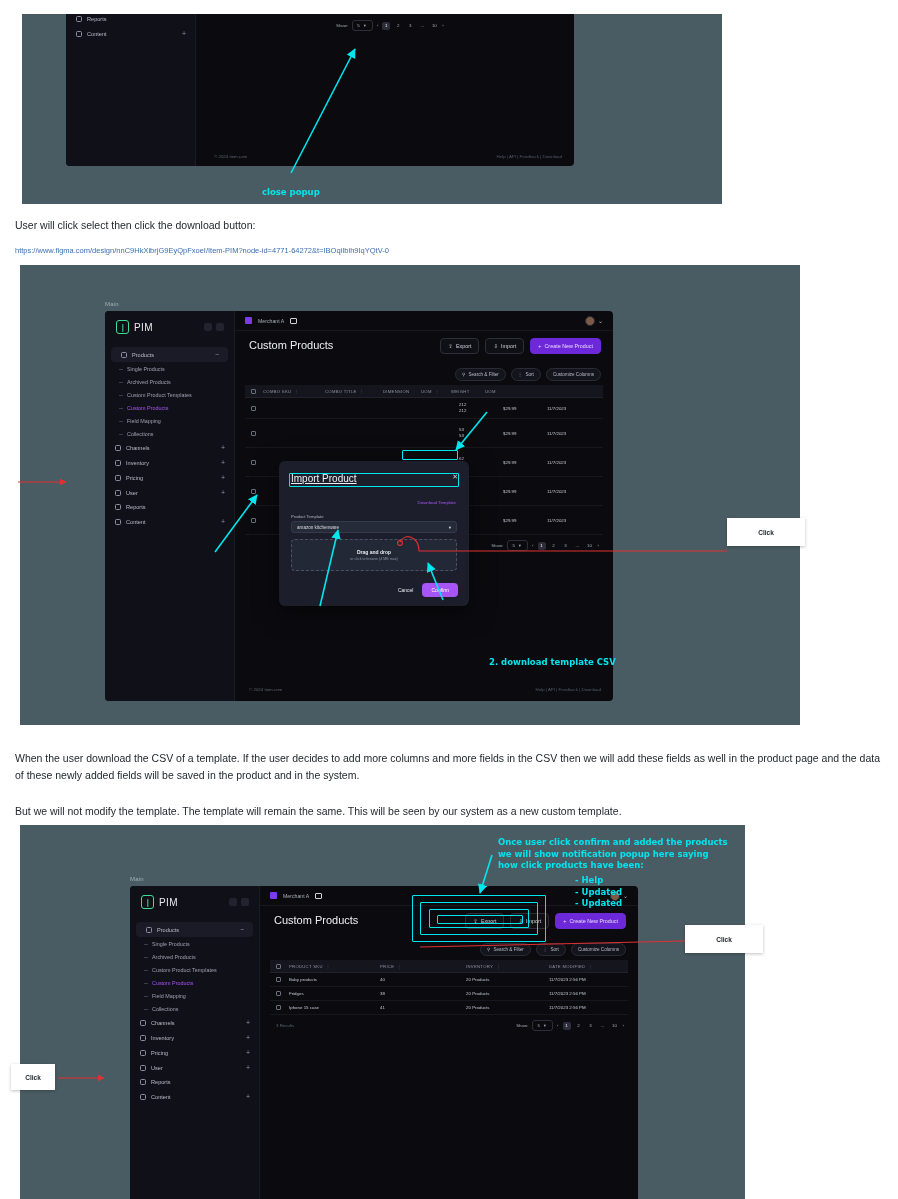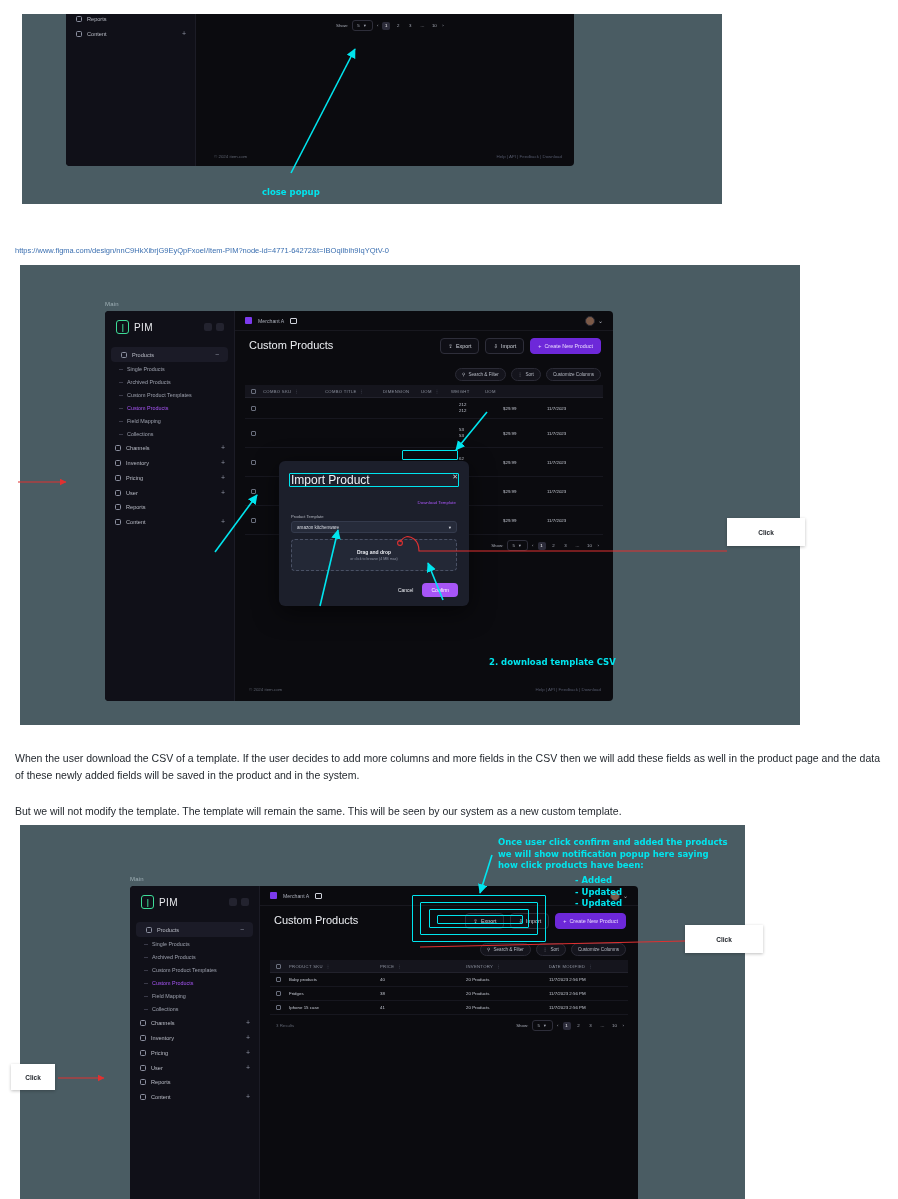--- a/index.html
+++ b/index.html
@@ -134,21 +134,21 @@
   .pager { display:flex; align-items:center; gap:4px; font-size:4.4px; color:#a6aab5; }
   .pg-sel { border:1px solid #2e2e3a; border-radius:3px; padding:2px 6px 2px 4px; display:flex; gap:4px; align-items:center;}
   .pg-num { width:8px;height:8px; display:flex;align-items:center;justify-content:center; border-radius:2px; }
   .pg-num.on { background:#2c2c3a; color:#fff; }
 
   
   .modal {
     position:absolute; background:#1c1f2b; border-radius:6px;
     box-shadow:0 6px 24px rgba(0,0,0,.55);
   }
-  .modal-title { font-size:12px; color:#f1f2f6; }
+  .modal-title { font-size:10px; color:#f1f2f6;text-decoration:underline; }
   .modal-x { font-size:7px; color:#c9ccd4; line-height:1; }
   .dl-tmpl { font-size:4.4px; color:#a855f7; }
   .field-label { font-size:4.2px; color:#b0b4be; }
   .field-input {
     background:#262b3a; border:1px solid #343a4c; border-radius:3px;
     font-size:4.6px; color:#d8dbe3;
     display:flex; align-items:center; justify-content:space-between;
     padding:0 5px;
   }
   .dropzone {
@@ -222,20 +222,21 @@
         </div>
       </div>
 
       <div class="footer-note" style="position:absolute;left:148px;bottom:7px;">© 2024 item.com</div>
       <div class="foot-links" style="position:absolute;right:12px;bottom:7px;">Help | API | Feedback | Download</div>
     </div>
 
     <div class="anno" style="left:240px; top:173px;">close popup</div>
   </div>
 
+  <div class="doc-text" style="position:absolute; left:15px; top:217px; width:860px;">User will click select then click the download button:</div>
   <a class="doc-link" href="#" style="position:absolute; left:15px; top:246px; width:860px;">https://www.figma.com/design/nnC9HkXibrjG9EyQpFxoeI/Item-PIM?node-id=4771-64272&amp;t=IBOqiIbih9IqYQtV-0</a>
 
   <div class="figure" style="left:20px; top:265px; width:780px; height:460px;">
 
     <div class="main-label" style="left:85px; top:36px;">Main</div>
 
     <div class="app-window" style="left:85px; top:46px; width:508px; height:390px;">
 
       <div class="sidebar" style="width:130px;">
         <div class="brand">
@@ -616,21 +617,21 @@
     </div>
 
     <div class="hl-box" style="left:392px; top:70px; width:134px; height:47px;"></div>
     <div class="hl-box" style="left:400px; top:77px; width:118px; height:33px;"></div>
     <div class="hl-box" style="left:409px; top:84px; width:100px; height:19px;"></div>
     <div class="hl-box" style="left:417px; top:90px; width:86px; height:9px;"></div>
 
     <div class="anno" style="left:478px; top:12px;"><span>Once user click confirm and added the products</span>
 <span>we will show notification popup here saying</span>
 <span>how click products have been:</span></div>
-    <div class="anno" style="left:555px; top:50px;"><span>- Added</span>
+    <div class="anno" style="left:555px; top:50px;"><span>- Help</span>
 <span>- Updated</span>
 <span>- Updated</span></div>
   </div>
 
   <div class="click-box" style="left:727px; top:518px; width:78px; height:28px;">Click</div>
   <div class="click-box" style="left:685px; top:925px; width:78px; height:28px;">Click</div>
   <div class="click-box" style="left:11px; top:1064px; width:44px; height:26px;">Click</div>
 
   <svg class="svg-layer" viewBox="0 0 898 1199">
     <defs>

